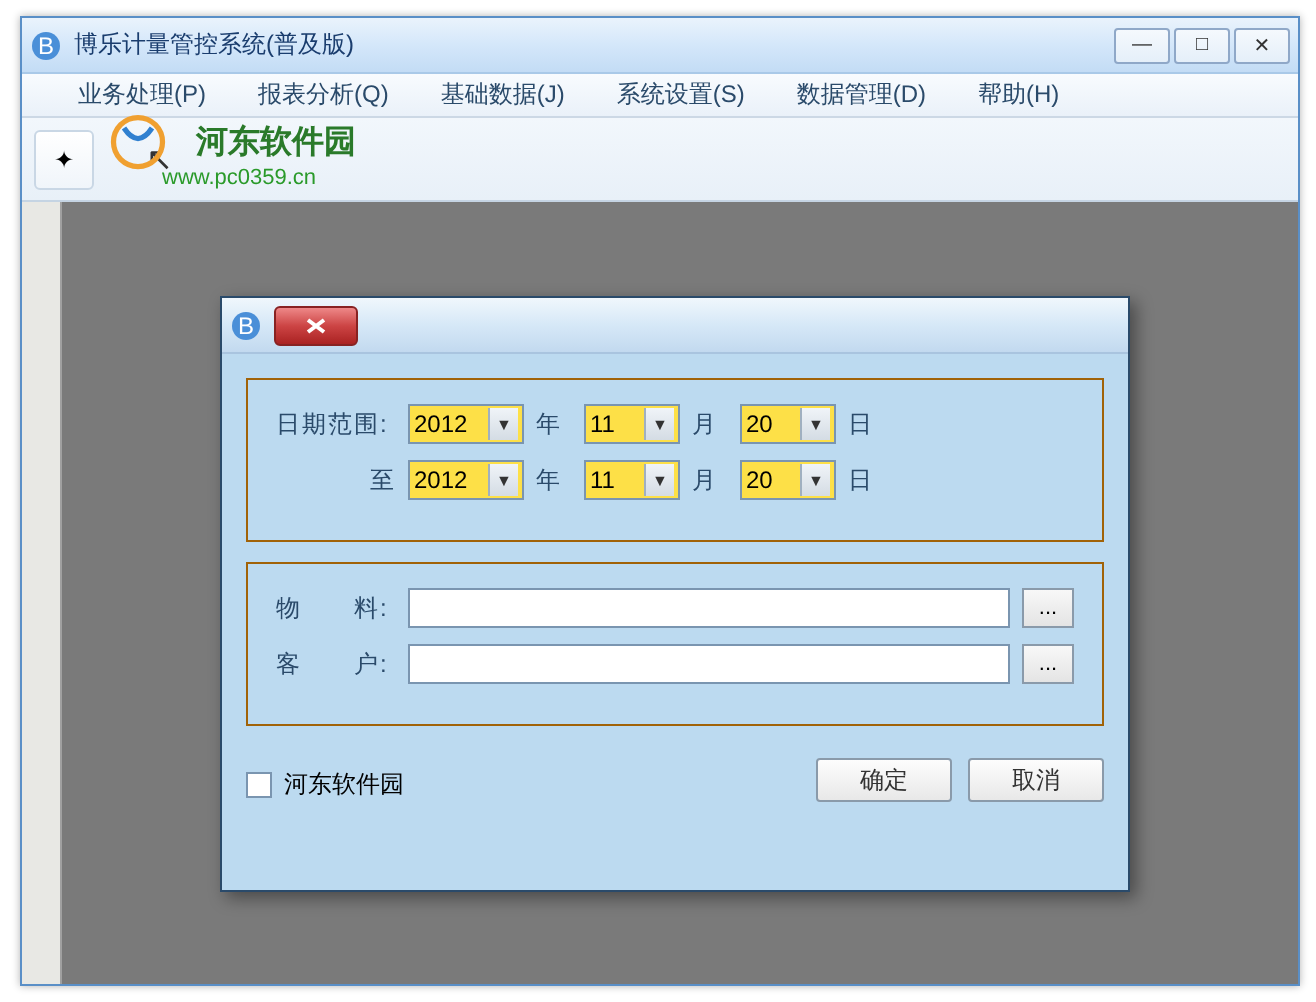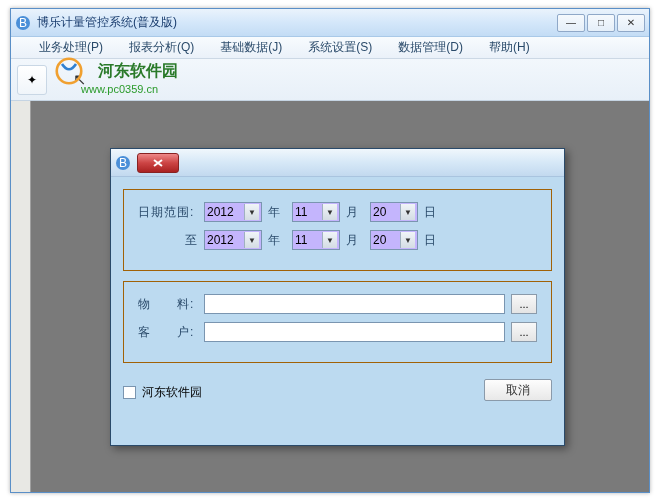--- a/index.html
+++ b/index.html
@@ -27,21 +27,21 @@
 .dialog-title{height:28px;background:linear-gradient(#f0f7fc,#d6e8f7,#c2d9ef);display:flex;align-items:center;padding:0 4px;border-bottom:1px solid #a9c4df}
 .dialog-title-icon{width:16px;height:16px;margin-right:6px}
 .dialog-title-text{flex:1;color:#2a4a6a;font-size:12px}
 .dialog-close{width:42px;height:20px;background:linear-gradient(#e88,#c44,#a22);border:1px solid #822;border-radius:3px;display:flex;align-items:center;justify-content:center;cursor:pointer}
 .dialog-close svg{width:12px;height:10px}
 .dialog-body{background:#bcdaf0;height:calc(100% - 28px);padding:12px}
 .group-box{background:#bcdaf0;border:1px solid #a16207;padding:12px 14px;margin-bottom:10px}
 .form-row{display:flex;align-items:center;margin-bottom:8px;gap:6px}
 .form-label{color:#2a4a6a;min-width:60px;letter-spacing:1px}
 .form-label.right{text-align:right}
-.select-box{height:20px;border:1px solid #7a95b0;background:#c4b5fd;padding:1px 2px;font-size:12px;display:flex;align-items:center;justify-content:space-between;cursor:pointer}
+.select-box{height:20px;border:1px solid #7a95b0;background:#fde047;padding:1px 2px;font-size:12px;display:flex;align-items:center;justify-content:space-between;cursor:pointer}
 .select-box.year{width:58px}
 .select-box.mon{width:48px}
 .select-arrow{width:15px;height:16px;background:linear-gradient(#f0f4f8,#d4dce4);border-left:1px solid #a0b0c0;display:flex;align-items:center;justify-content:center;font-size:8px;color:#333}
 .suffix{color:#2a4a6a;margin-right:6px}
 .text-input{height:20px;border:1px solid #7a95b0;background:#fff;flex:1;padding:2px 4px}
 .browse-btn{width:26px;height:20px;border:1px solid #8a9aaa;background:linear-gradient(#f8f8f8,#e4e4e4);font-size:11px;cursor:pointer;display:flex;align-items:center;justify-content:center}
 .checkbox-row{display:flex;align-items:center;gap:6px;margin-top:4px}
 .checkbox{width:13px;height:13px;border:1px solid #7a95b0;background:#fff;cursor:pointer}
 .button-row{display:flex;justify-content:flex-end;gap:8px;margin-top:6px}
 .dlg-btn{width:68px;height:22px;border:1px solid #8a9aaa;background:linear-gradient(#fdfdfd,#e8e8e8);cursor:pointer;display:flex;align-items:center;justify-content:center;color:#333;border-radius:2px}
@@ -166,18 +166,19 @@
         <div class="browse-btn">...</div>
       </div>
     </div>
 
     <div class="bottom-group">
       <div class="checkbox-row">
         <div class="checkbox"></div>
         <span>河东软件园</span>
       </div>
       <div class="button-row">
+        <div class="dlg-btn">确定</div>
         <div class="dlg-btn">取消</div>
       </div>
     </div>
 
   </div>
 </div>
 
 </body></html>

